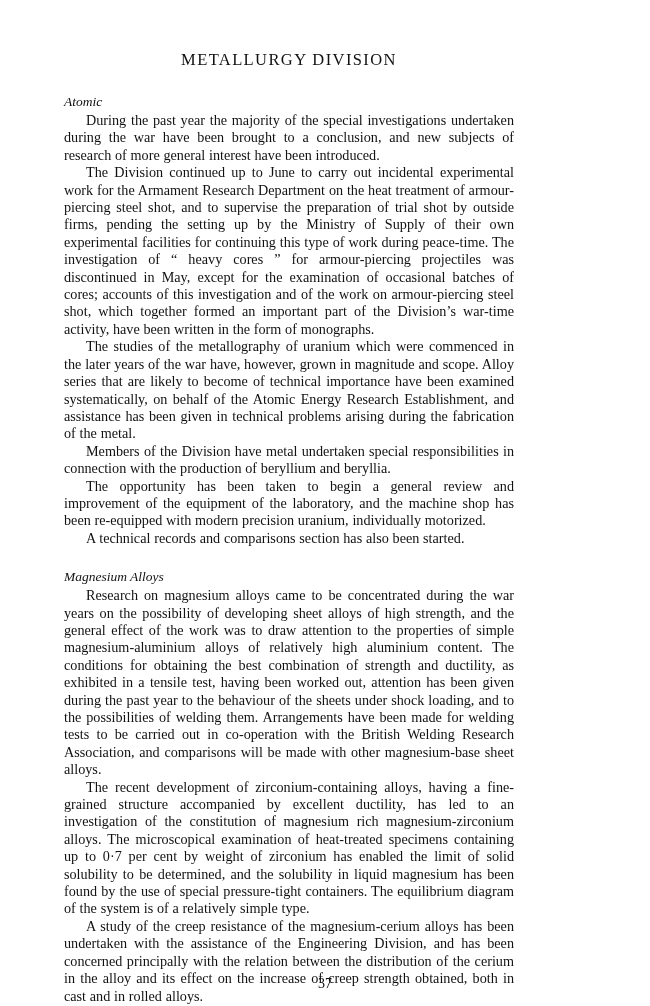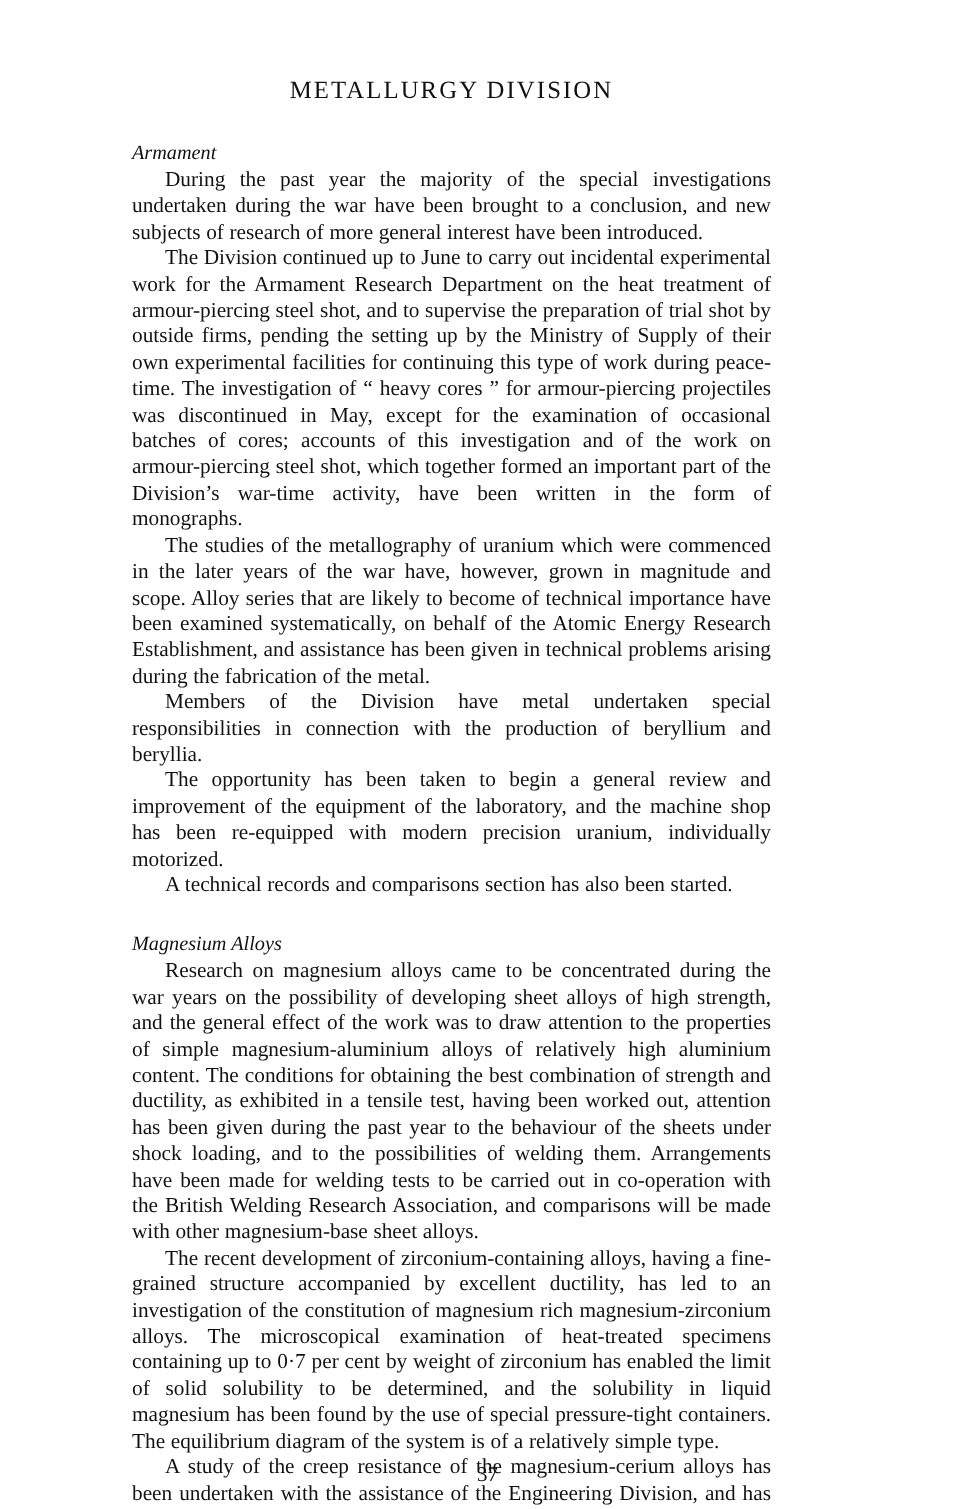--- a/index.html
+++ b/index.html
@@ -12,21 +12,21 @@
     height: 1006px;
     font-family: "Liberation Serif", serif;
     color: #111111;
     -webkit-font-smoothing: antialiased;
   }
   .page {
     position: relative;
     width: 572px;
     height: 1006px;
     box-sizing: border-box;
-    padding: 46px 58px 0 88px;
+    padding: 46px 58px 0 64px;
   }
   .page-title {
     text-align: center;
     font-size: 16.5px;
     letter-spacing: 1.4px;
     font-weight: normal;
     margin: 4px 0 24px 0;
     font-family: "Liberation Serif", serif;
   }
   .section-heading {
@@ -62,21 +62,21 @@
   }
 </style>
 </head>
 <body>
 
 <div class="page">
 
   <h1 class="page-title">METALLURGY  DIVISION</h1>
 
   <div class="body-block">
-    <div class="section-heading">Armament</div>
+    <div class="section-heading">Atomic</div>
     <p class="para">During the past year the majority of the special investigations undertaken during the war have been brought to a conclusion, and new subjects of research of more general interest have been introduced.</p>
     <p class="para">The Division continued up to June to carry out incidental experimental work for the Armament Research Department on the heat treatment of armour-piercing steel shot, and to supervise the preparation of trial shot by outside firms, pending the setting up by the Ministry of Supply of their own experimental facilities for continuing this type of work during peace-time.  The investigation of “ heavy cores ” for armour-piercing projectiles was discontinued in May, except for the examination of occasional batches of cores; accounts of this investigation and of the work on armour-piercing steel shot, which together formed an important part of the Division’s war-time activity, have been written in the form of monographs.</p>
     <p class="para">The studies of the metallography of uranium which were commenced in the later years of the war have, however, grown in magnitude and scope.  Alloy series that are likely to become of technical importance have been examined systematically, on behalf of the Atomic Energy Research Establishment, and assistance has been given in technical problems arising during the fabrication of the metal.</p>
     <p class="para">Members of the Division have metal undertaken special responsibilities in connection with the production of beryllium and beryllia.</p>
     <p class="para">The opportunity has been taken to begin a general review and improvement of the equipment of the laboratory, and the machine shop has been re-equipped with modern precision uranium, individually motorized.</p>
     <p class="para">A technical records and comparisons section has also been started.</p>
   </div>
 
   <div class="body-block">
     <div class="section-heading spaced">Magnesium Alloys</div>

